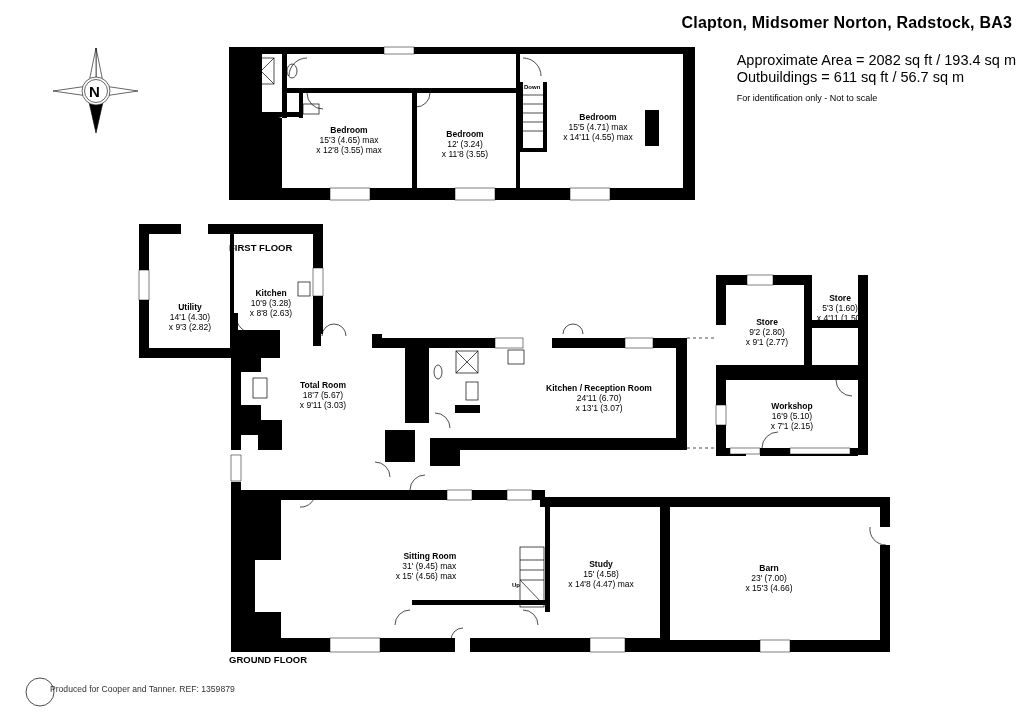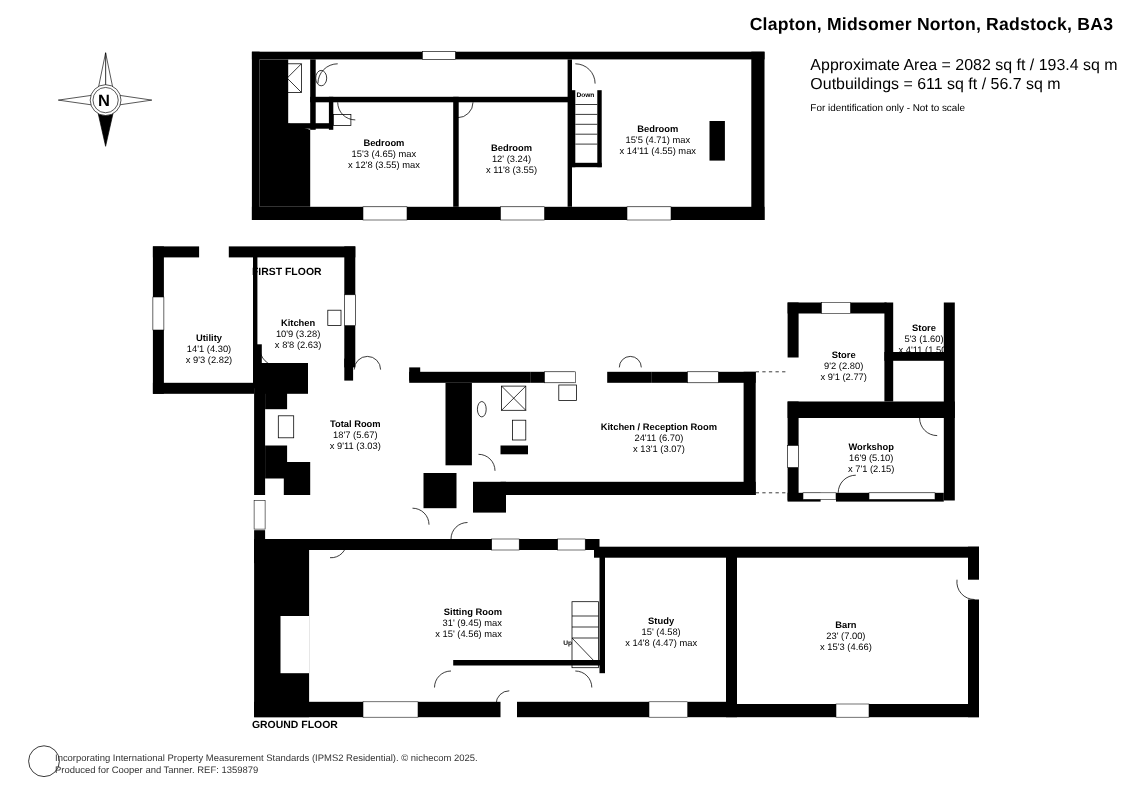--- a/index.html
+++ b/index.html
@@ -260,15 +260,14 @@
   <div>5'3 (1.60)</div>
   <div>x 4'11 (1.50)</div>
 </div>
 <div class="room" style="left:792px;top:401px;">
   <div class="rn">Workshop</div>
   <div>16'9 (5.10)</div>
   <div>x 7'1 (2.15)</div>
 </div>
 
 <div class="abs footer">
-  <div>Incorporating International Property Measurement Standards (IPMS2 Residential).   © nichecom 2025.</div>
   <div>Produced for Cooper and Tanner.   REF:  1359879</div>
 </div>
 
 </body></html>

